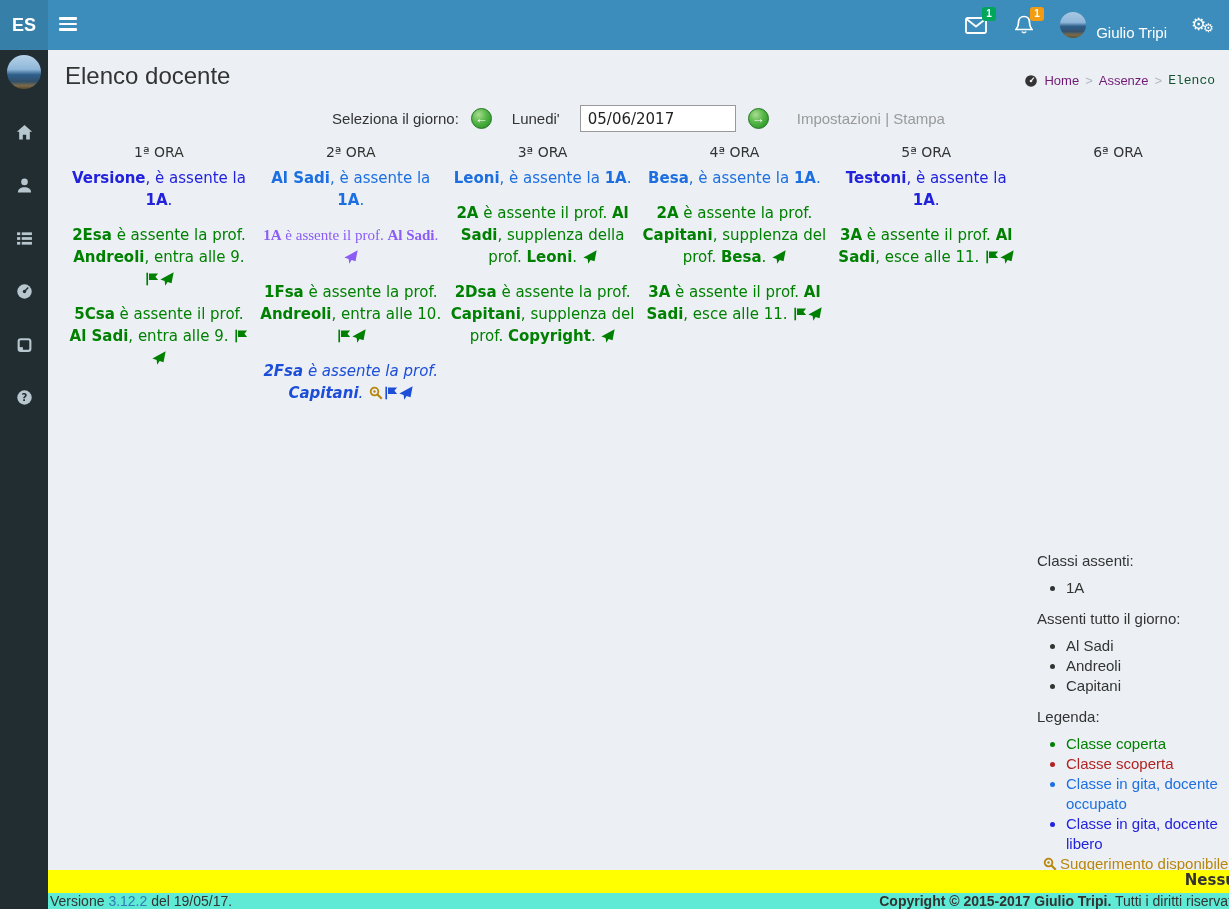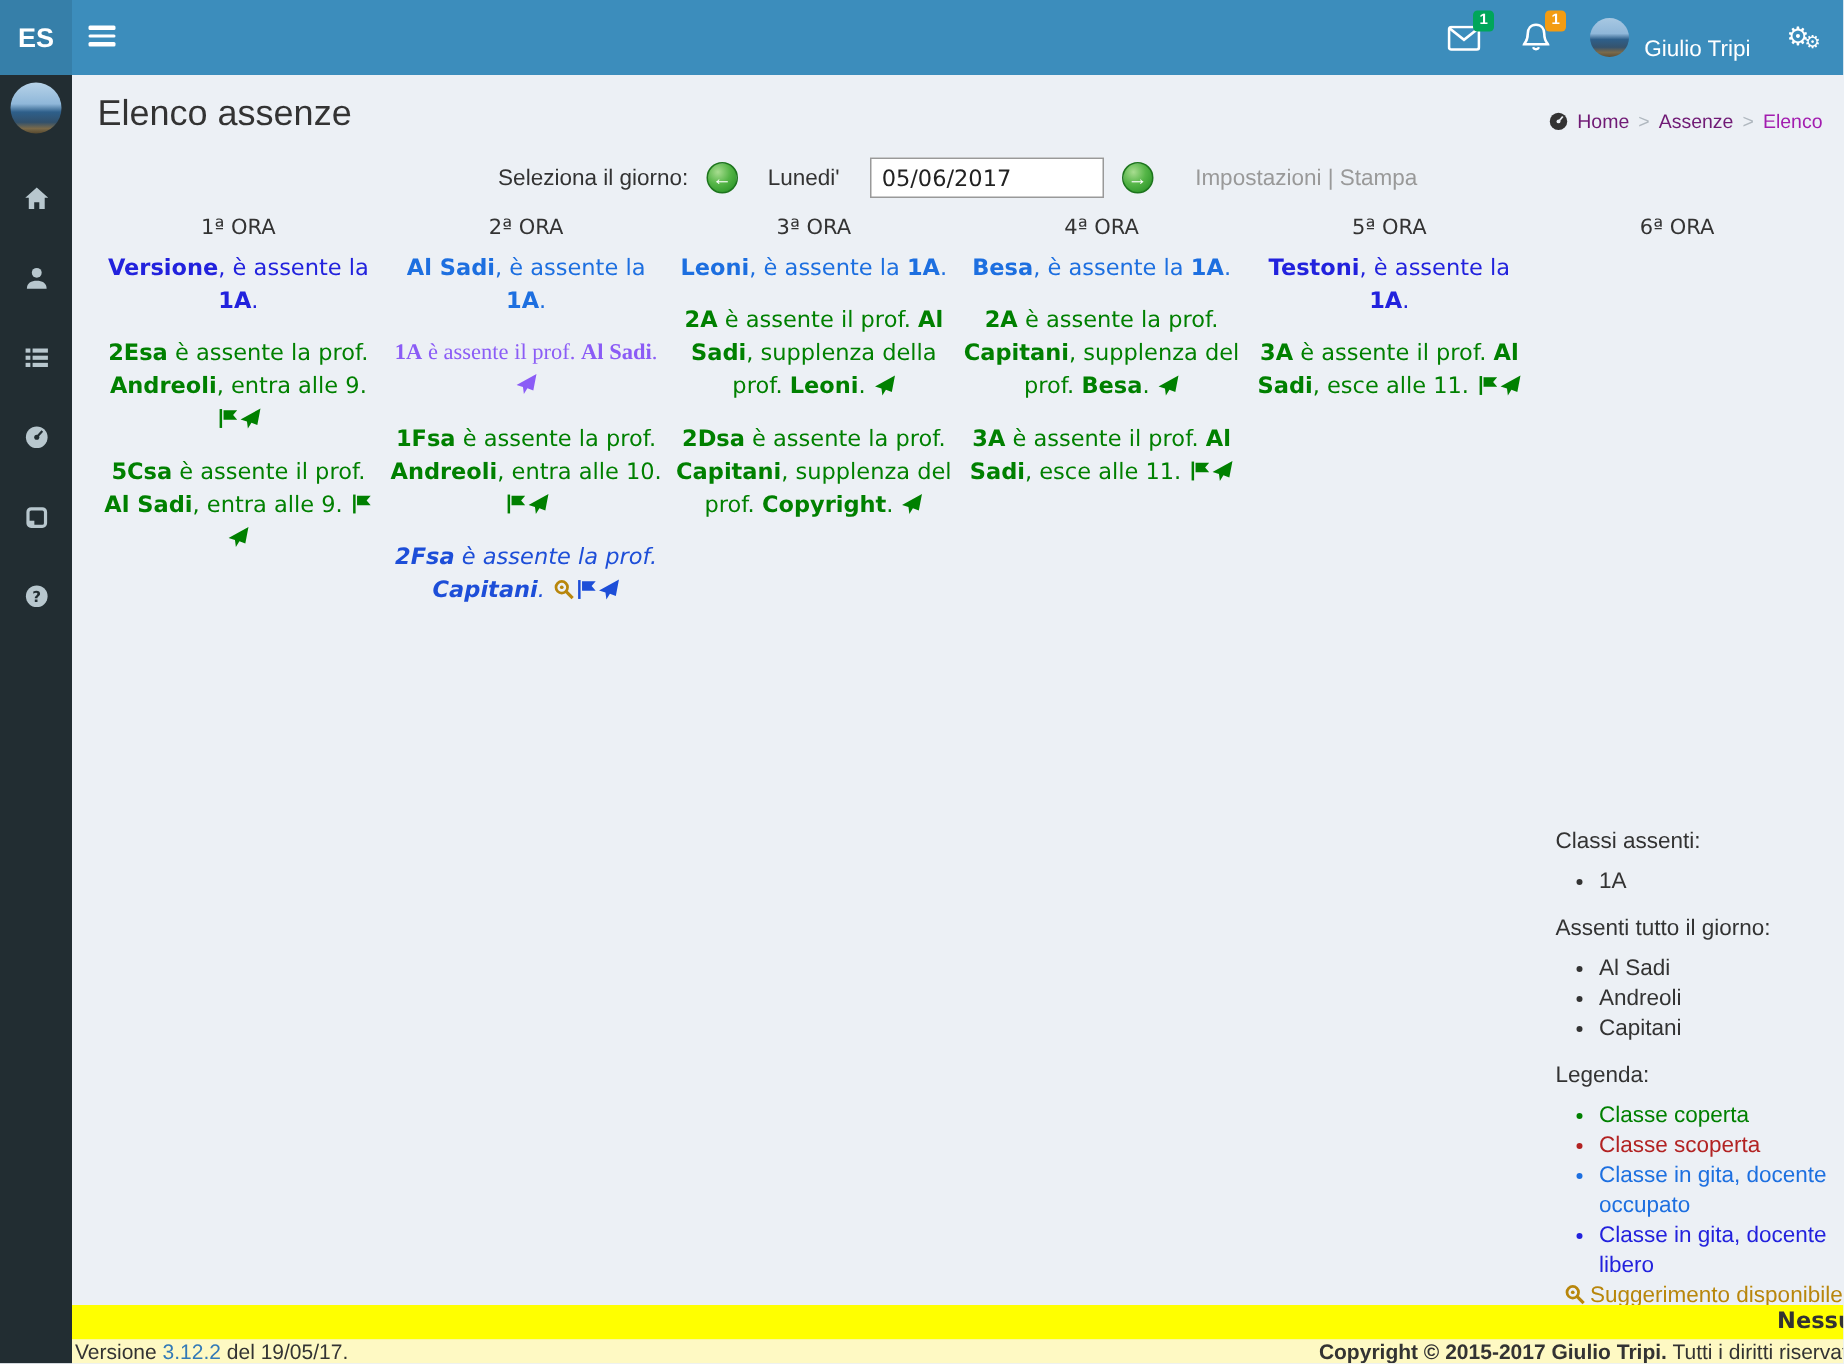--- a/index.html
+++ b/index.html
@@ -32,21 +32,21 @@
       background:linear-gradient(to bottom, #b7d3e8 0%, #8fb7d9 42%, #2e5f8a 58%, #31506b 78%, #7a6a4a 90%, #57492f 100%); }
   .side-menu { position:absolute; top:56px; left:0; width:48px; }
   .side-item { width:48px; height:53px; display:flex; align-items:center; justify-content:center; cursor:pointer; }
   .side-item svg { display:block; }
 
   
   .page-title { position:absolute; left:65px; top:62px; font-size:24px; color:#333; font-weight:normal; }
   .breadcrumb { position:absolute; right:14px; top:73px; font-size:13px; color:#444; display:flex; align-items:center; gap:6px; }
   .breadcrumb .sep { color:#b0b8bf; }
   .breadcrumb .crumb { color:#701a75; cursor:pointer; text-decoration:none; }
-  .breadcrumb .active { color:#a21caf; }
+  .breadcrumb .active { color:#14532d;font-family:Liberation Mono, monospace; }
   .breadcrumb svg { display:block; }
 
   
   .toolbar { position:absolute; left:48px; top:105px; width:1181px; display:flex; align-items:center; justify-content:center; gap:12px; font-size:15px; color:#333; }
   .arrow-btn { width:21px; height:21px; border-radius:50%; border:1px solid #1c741c; cursor:pointer;
       background:radial-gradient(circle at 35% 30%, #a8dd90 0%, #55b547 45%, #1e8a1e 100%);
       color:#fff; font-size:13px; font-weight:bold; display:flex; align-items:center; justify-content:center; line-height:1; }
   .date-input { width:156px; height:27px; border:1px solid #999; background:#fff; font-family:"DejaVu Sans", sans-serif;
       font-size:15px; color:#222; padding:2px 7px; }
   .toolbar .daylabel { margin:0 8px; }
@@ -66,21 +66,21 @@
   .side-panel h4 { font-size:15px; font-weight:normal; color:#333; margin:0 0 9px 0; }
   .side-panel ul { margin:0 0 12px 0; padding-left:29px; }
   .side-panel li { line-height:20px; }
   .legend-list li { margin-bottom:0; }
   .legend-list .nodot { list-style:none; margin-left:-23px; white-space:nowrap; }
   .legend-list .nodot svg { vertical-align:-2px; margin-right:3px; }
 
   
   .marquee { position:absolute; left:48px; top:870px; width:1181px; height:23px; background:#ffff00; overflow:hidden; }
   .marquee span { position:absolute; right:-7px; top:1px; font-family:"DejaVu Sans", sans-serif; font-weight:bold; font-size:15px; color:#333; white-space:nowrap; }
-  .footer { position:absolute; left:48px; top:893px; width:1181px; height:16px; background:#fef9c3; overflow:hidden; font-size:14px; color:#333; }
+  .footer { position:absolute; left:48px; top:893px; width:1181px; height:16px; background:#5eead4; overflow:hidden; font-size:14px; color:#333; }
   .footer .fleft { position:absolute; left:2px; top:0; line-height:16px; white-space:nowrap; }
   .footer .fleft a { color:#337ab7; text-decoration:none; cursor:pointer; }
   .footer .fright { position:absolute; right:-6px; top:0; line-height:16px; white-space:nowrap; }
 </style>
 </head>
 <body>
 
 <div id="page">
 
   <div class="header">
@@ -157,21 +157,21 @@
         </div>
         <div class="side-item">
           <svg width="17" height="17" viewBox="0 0 16 16">
             <circle cx="8" cy="8" r="6.8" fill="#b8c7ce"></circle>
             <text x="8" y="11.4" text-anchor="middle" font-size="9.5" font-weight="bold" fill="#222d32" font-family="DejaVu Sans, sans-serif">?</text>
           </svg>
         </div>
       </div>
   </div>
 
-  <h1 class="page-title">Elenco assenze</h1>
+  <h1 class="page-title">Elenco docente</h1>
   <div class="breadcrumb">
     <svg width="14" height="13" viewBox="0 0 16 15">
       <circle cx="8" cy="8" r="6.7" fill="#333"></circle>
       <circle cx="8" cy="8" r="1.5" fill="#ecf0f5"></circle>
       <rect x="7.4" y="3" width="1.4" height="4" fill="#ecf0f5" transform="rotate(40 8 8)"></rect>
     </svg>
     <span class="crumb">Home</span>
     <span class="sep">&gt;</span>
     <span class="crumb">Assenze</span>
     <span class="sep">&gt;</span>

